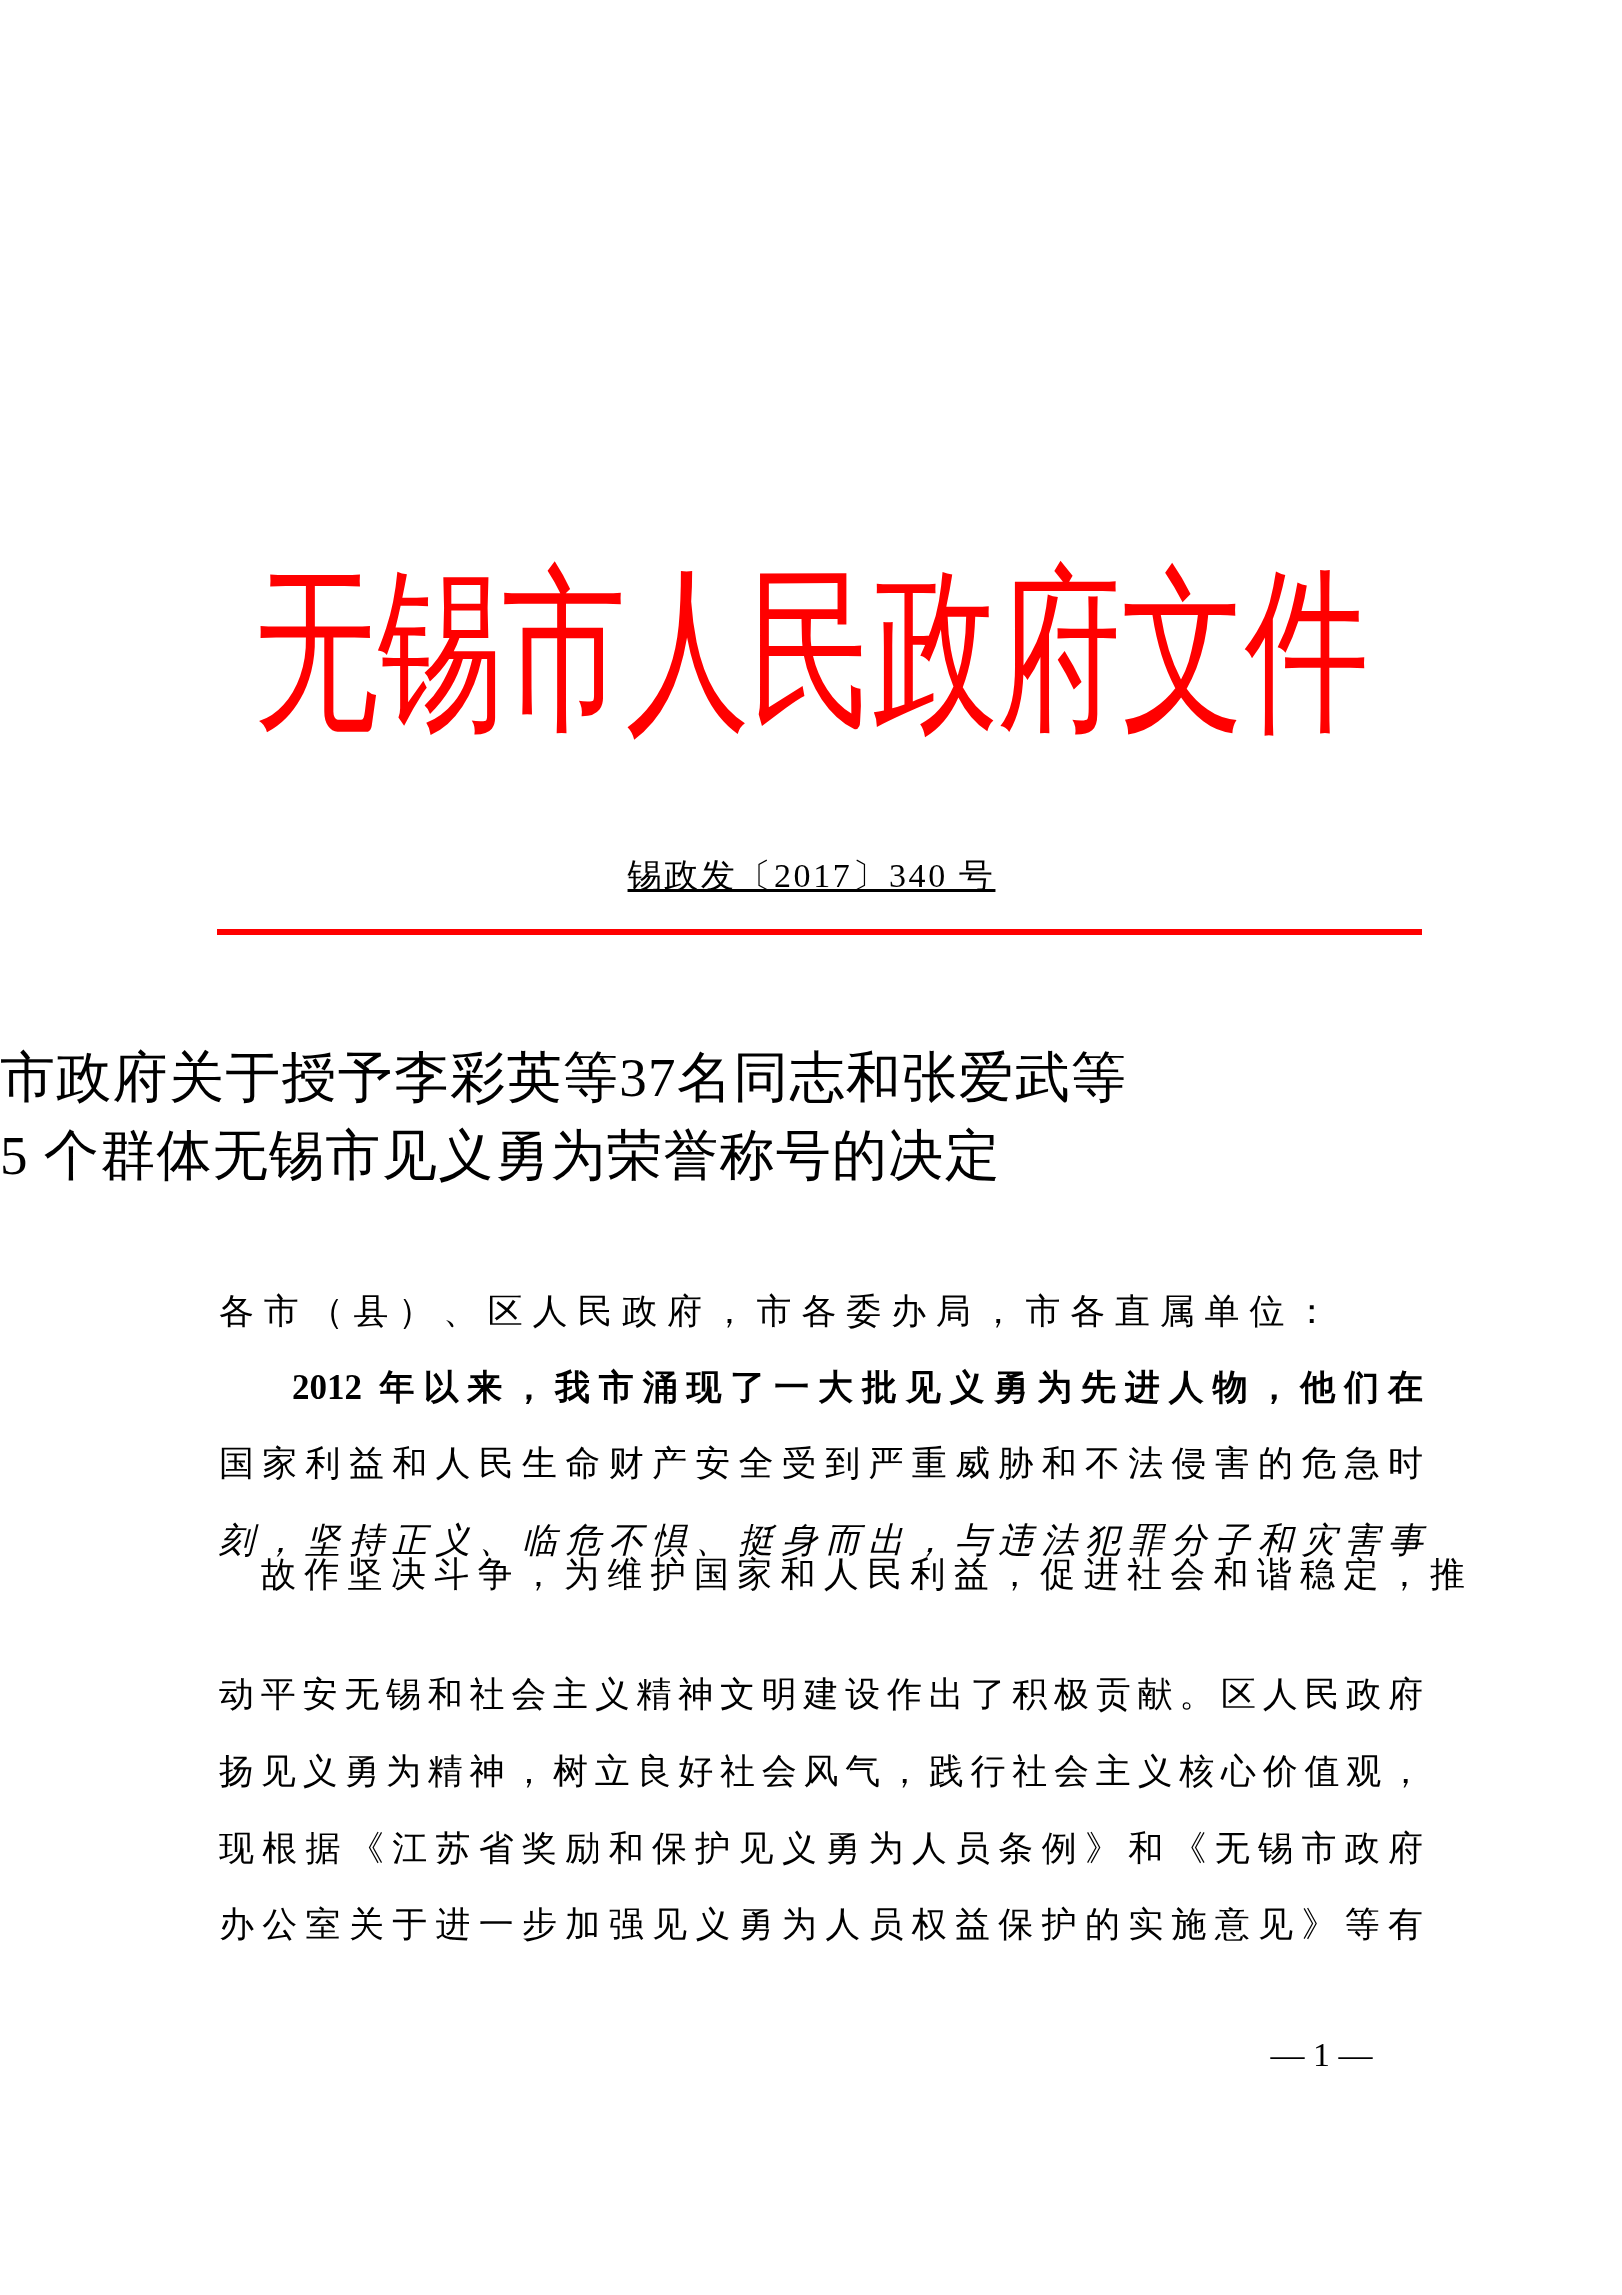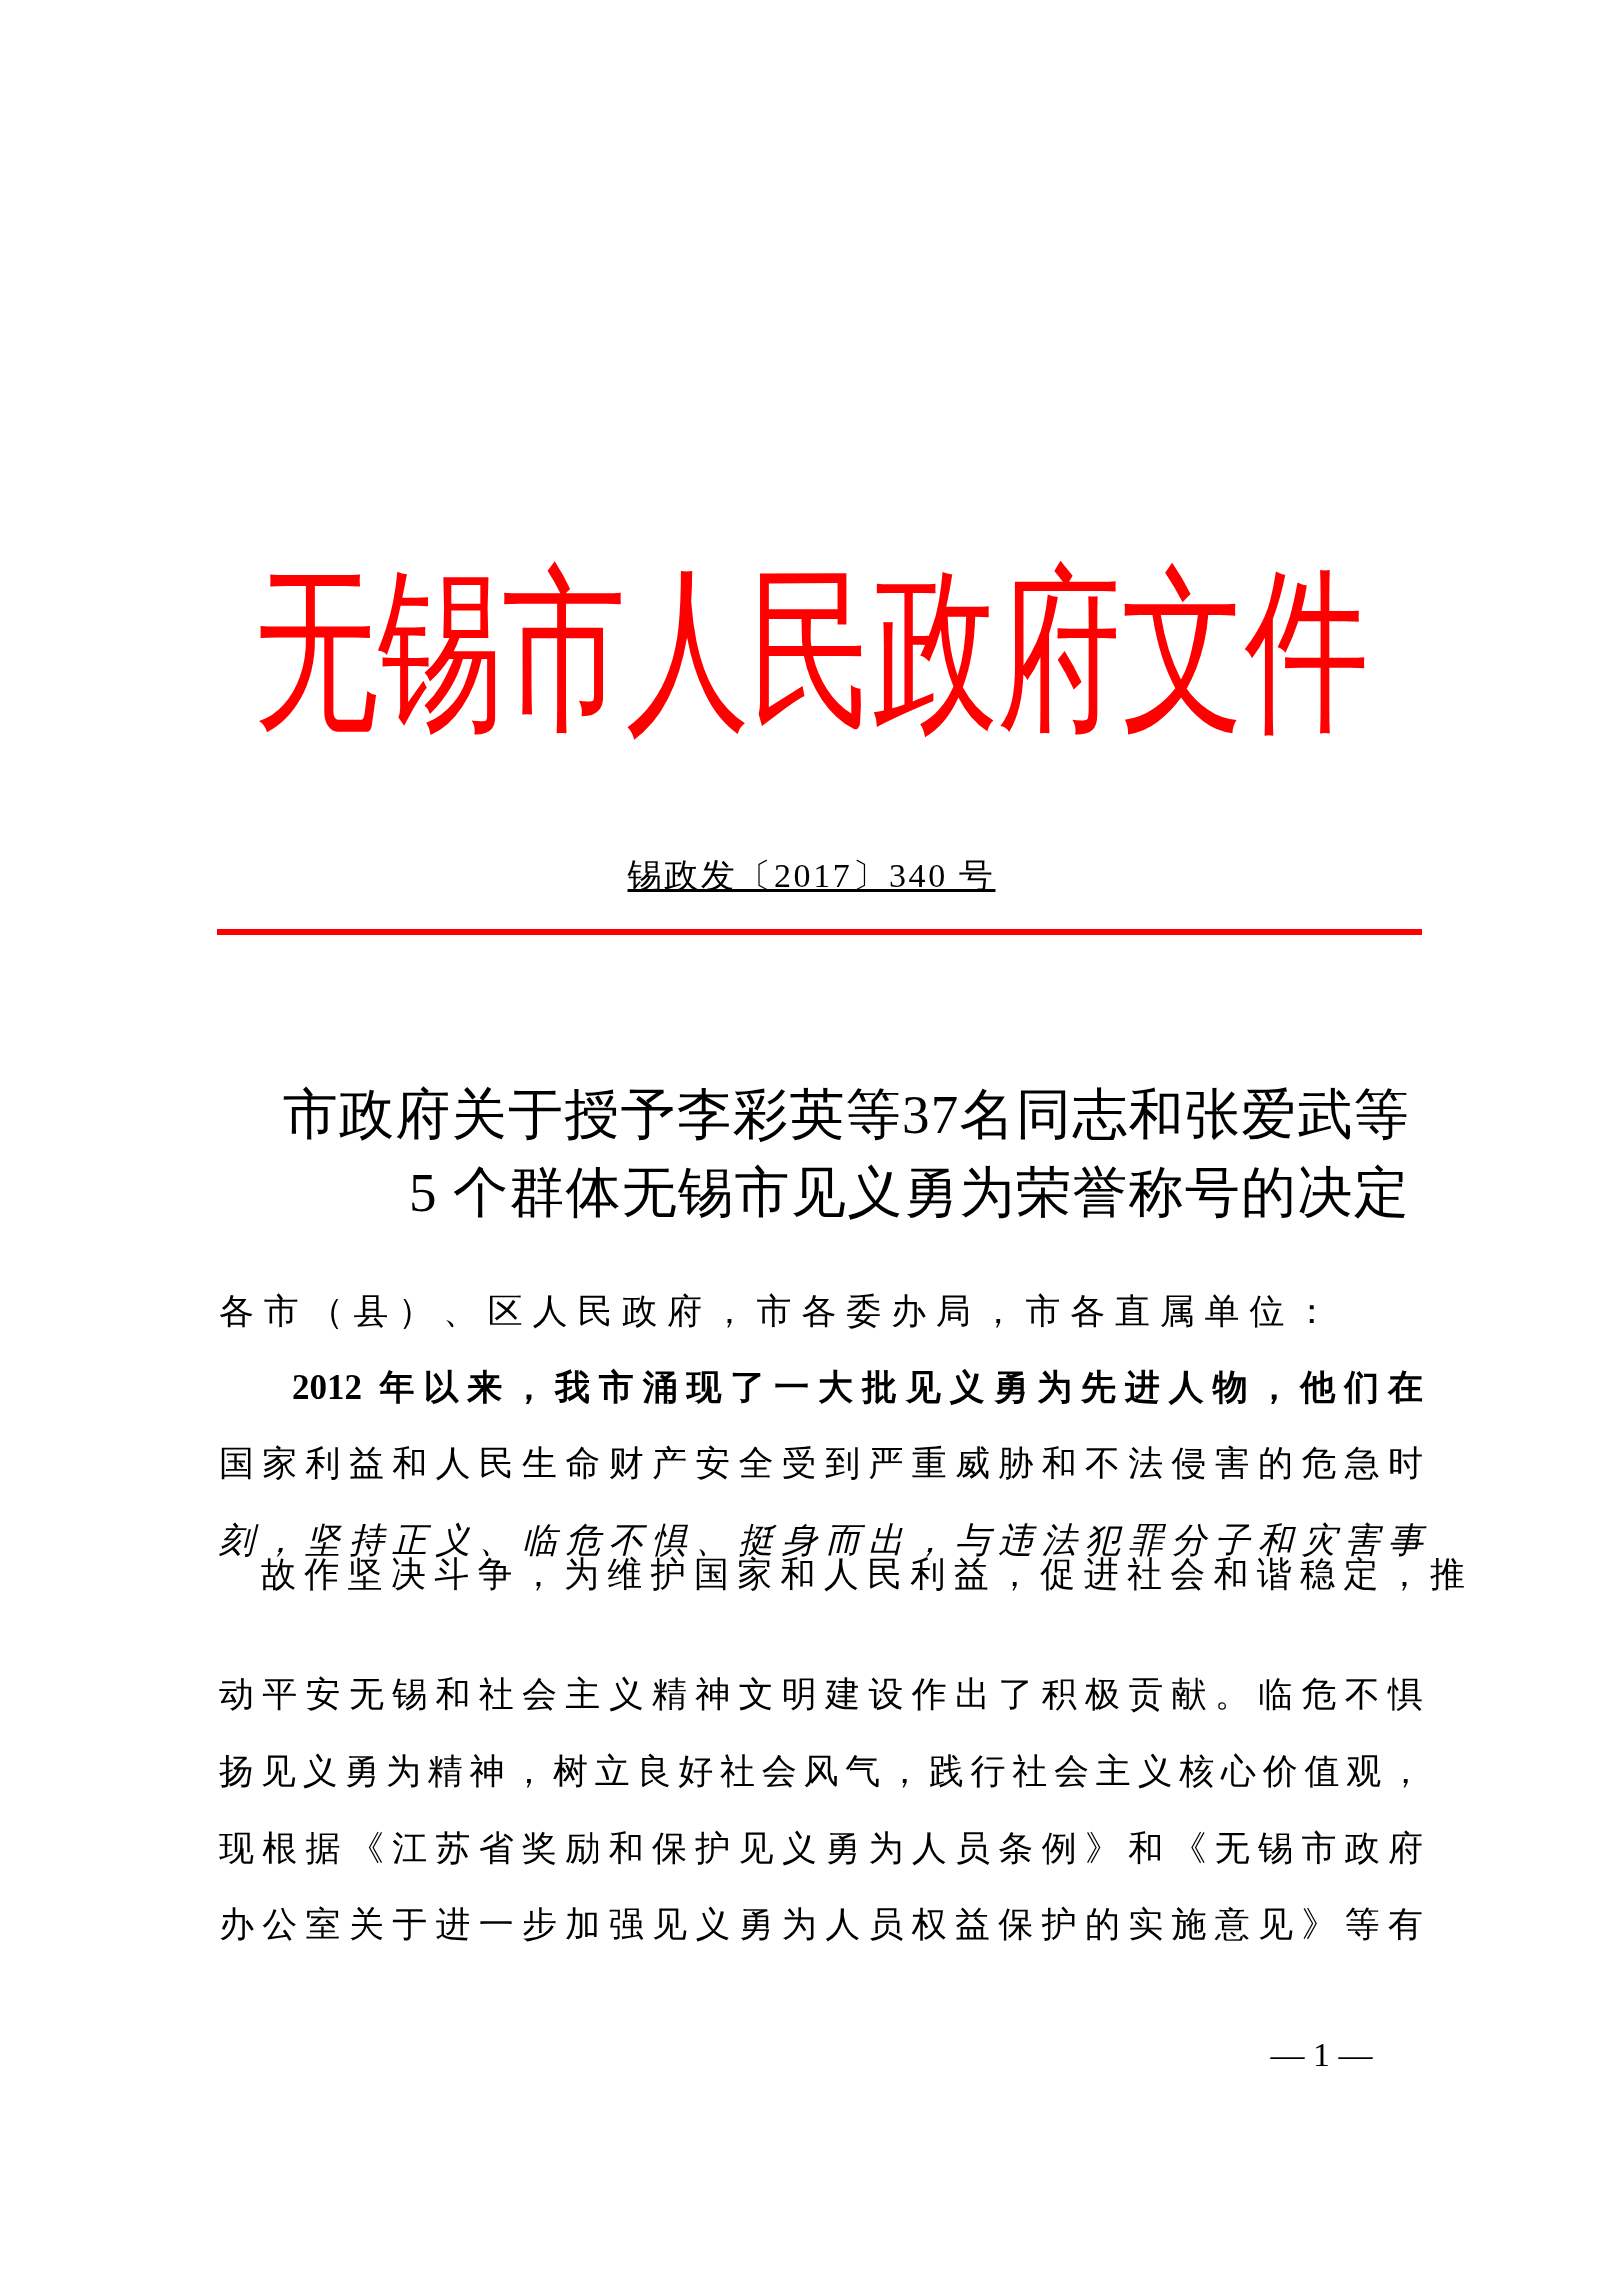--- a/index.html
+++ b/index.html
@@ -23,25 +23,24 @@
     left: 0; width: 1623px; top: 854px; height: 43px;
     text-align: center; font-size: 34px; line-height: 43px;
     font-family: "Liberation Serif", "DejaVu Serif", serif;
     letter-spacing: 2.6px;
     text-decoration: underline;
   }
 
   .red-rule { left: 217px; width: 1205px; top: 929px; height: 5.9px; background: #ff0000; }
 
   .title-line {
-    left: 0; width: 1410px; text-align: right;
+    left: 0; width: 1410px; text-align: left;
     font-size: 55px; line-height: 72px; white-space: nowrap;
     font-family: "Liberation Serif", "DejaVu Serif", serif;
     letter-spacing: 1.3px;
-    margin-top: 37px;
   }
   .title-line.l1 { top: 1042px; }
   .title-line.l2 { top: 1120px; }
 
   .body-line {
     left: 219px; width: 1204px; height: 65px;
     font-size: 35px; line-height: 65px; white-space: nowrap;
     letter-spacing: 9.8px;
     font-family: "Liberation Serif", "DejaVu Serif", serif;
   }
@@ -67,19 +66,19 @@
 
 <div class="abs title-line l1">市政府关于授予李彩英等37名同志和张爱武等</div>
 <div class="abs title-line l2">5 个群体无锡市见义勇为荣誉称号的决定</div>
 
 <div class="abs body-line" style="top:1279px;">各市（县）、区人民政府，市各委办局，市各直属单位：</div>
 
 <div class="abs body-line just indent" style="top:1355px;font-weight:bold;">2012 年以来，我市涌现了一大批见义勇为先进人物，他们在</div>
 <div class="abs body-line just" style="top:1431px;">国家利益和人民生命财产安全受到严重威胁和不法侵害的危急时</div>
 <div class="abs body-line just" style="top:1508px;font-style:italic;">刻，坚持正义、临危不惧、挺身而出，与违法犯罪分子和灾害事</div>
 <div class="abs body-line just" style="top:1542px;margin-left:42px;">故作坚决斗争，为维护国家和人民利益，促进社会和谐稳定，推</div>
-<div class="abs body-line just" style="top:1662px;">动平安无锡和社会主义精神文明建设作出了积极贡献。临危不惧</div>
+<div class="abs body-line just" style="top:1662px;">动平安无锡和社会主义精神文明建设作出了积极贡献。区人民政府</div>
 <div class="abs body-line just" style="top:1739px;">扬见义勇为精神，树立良好社会风气，践行社会主义核心价值观，</div>
 <div class="abs body-line just" style="top:1816px;">现根据《江苏省奖励和保护见义勇为人员条例》和《无锡市政府</div>
 <div class="abs body-line just" style="top:1892px;">办公室关于进一步加强见义勇为人员权益保护的实施意见》等有</div>
 
 <div class="abs page-number">— 1 —</div>
 
 
 </body></html>

